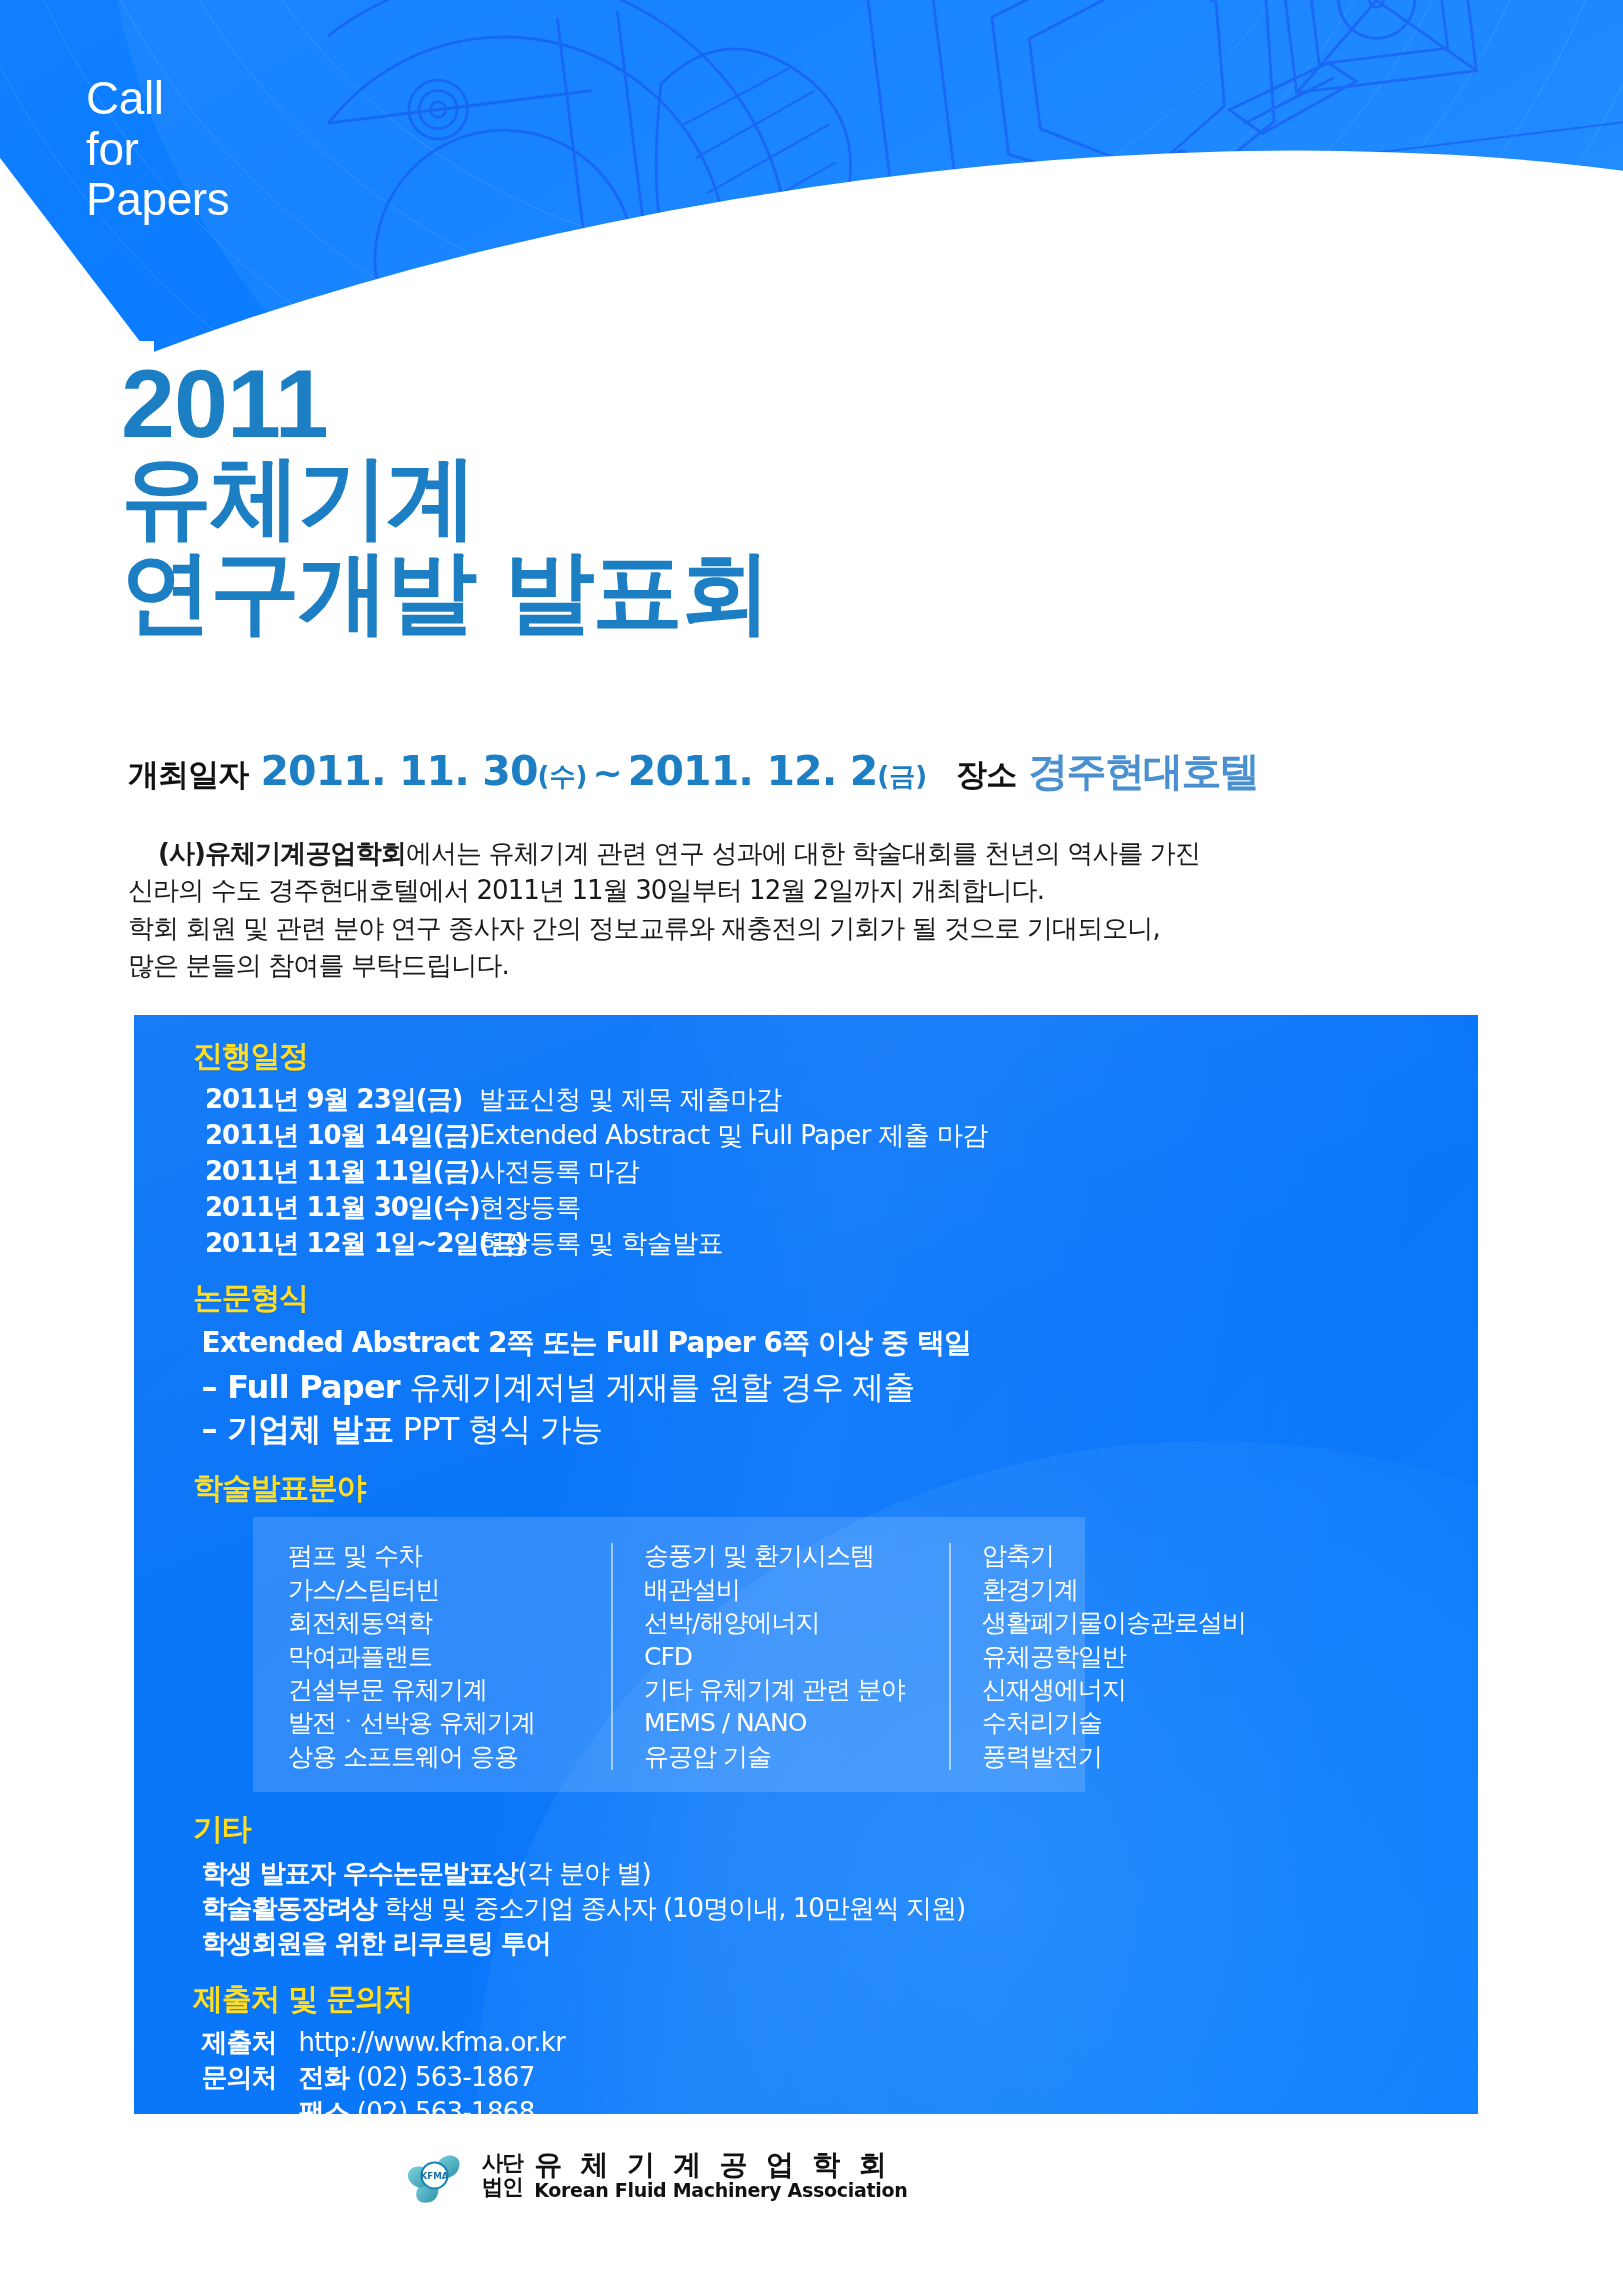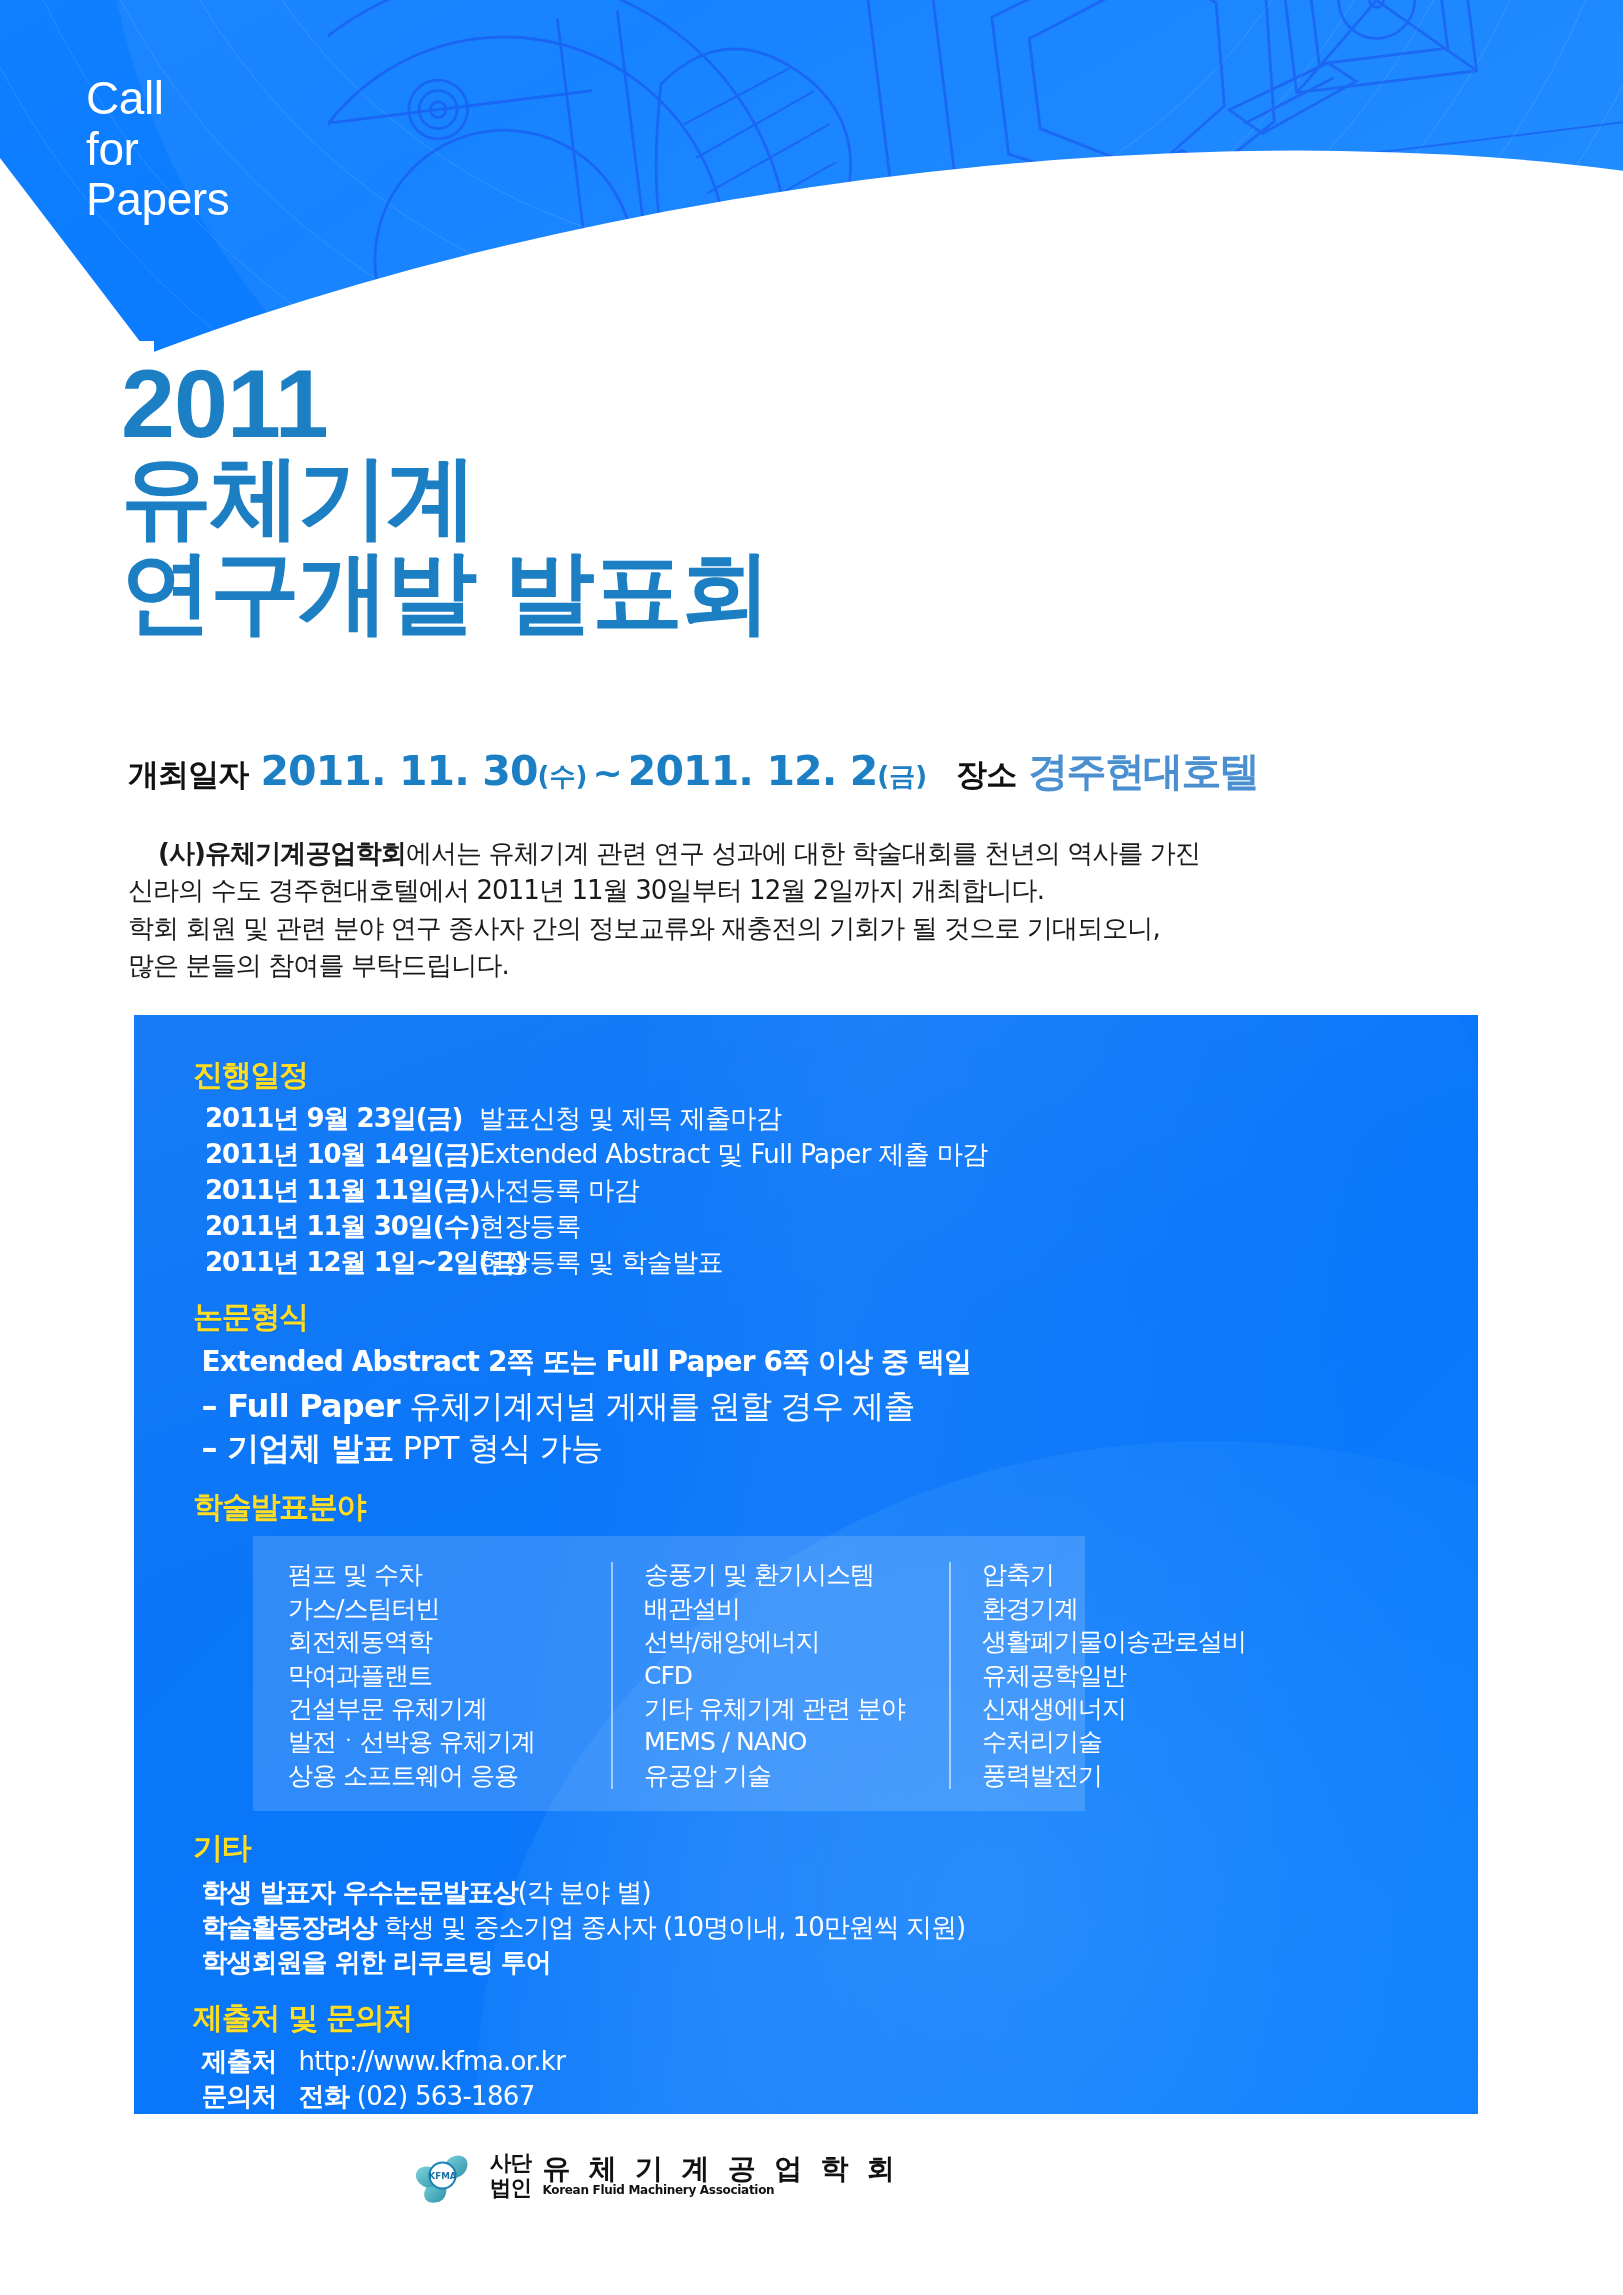--- a/index.html
+++ b/index.html
@@ -104,21 +104,21 @@
   .panel-gl2{
     position:absolute; right:-466px; bottom:-621px; width:1467px; height:1294px;
     background:radial-gradient(circle at 35% 35%, rgba(90,175,255,.30), rgba(90,175,255,0) 62%);
     border-radius:50%;
   }
   .panel-gl3{
     position:absolute; left:-604px; top:-216px; width:2244px; height:1640px;
     border-radius:50%;
     background:linear-gradient(100deg,rgba(255,255,255,0) 45%,rgba(255,255,255,.045) 55%,rgba(255,255,255,0) 78%);
   }
-  .panel-inner{ position:relative; z-index:3; padding:40px 0 0 59px; }
+  .panel-inner{ position:relative; z-index:3; padding:21px 0 0 59px; }
 
   .sec-head{
     color:#ffdd22; font-size:30px; font-weight:700; letter-spacing:-1.3px;
     margin-bottom:5.2px; text-shadow:0 0.9px 0.9px rgba(0,0,0,.10);
   }
 
   
   .sched{ margin:0 0 8.6px 12px; }
   .sched-row{ display:flex; align-items:baseline; color:#fff; margin-bottom:0.9px; }
   .sched-date{
@@ -166,21 +166,21 @@
   .footer{
     position:absolute; left:0; top:2142px; width:1308px; z-index:9;
     display:flex; justify-content:center; align-items:center; gap:14px;
   }
   .logo-mark{ width:67px; height:67px; position:relative; }
   .logo-txt{ display:flex; align-items:center; gap:11.2px; }
   .logo-sadan{
     font-size:21.6px; font-weight:700; color:#111; line-height:1.14; letter-spacing:-0.9px;
   }
   .logo-kr{ font-size:28px; font-weight:700; color:#111; letter-spacing:4.3px; line-height:1.04; }
-  .logo-en{ font-size:12px; font-weight:700; color:#111; letter-spacing:-0.3px; }
+  .logo-en{ font-size:19px; font-weight:700; color:#111; letter-spacing:-0.3px; }
 </style>
 </head>
 <body>
 
 <div class="hero">
   <div class="hero-swoosh"></div>
   <div class="hero-swoosh2"></div>
 
   <div class="arcs">
     <i style="width:1208px;height:1208px"></i>

